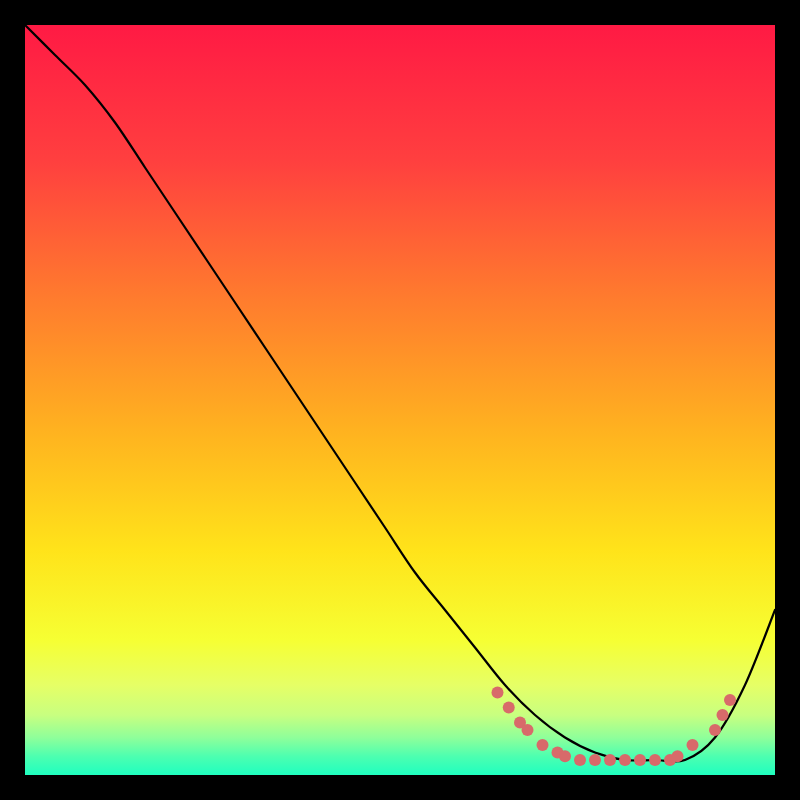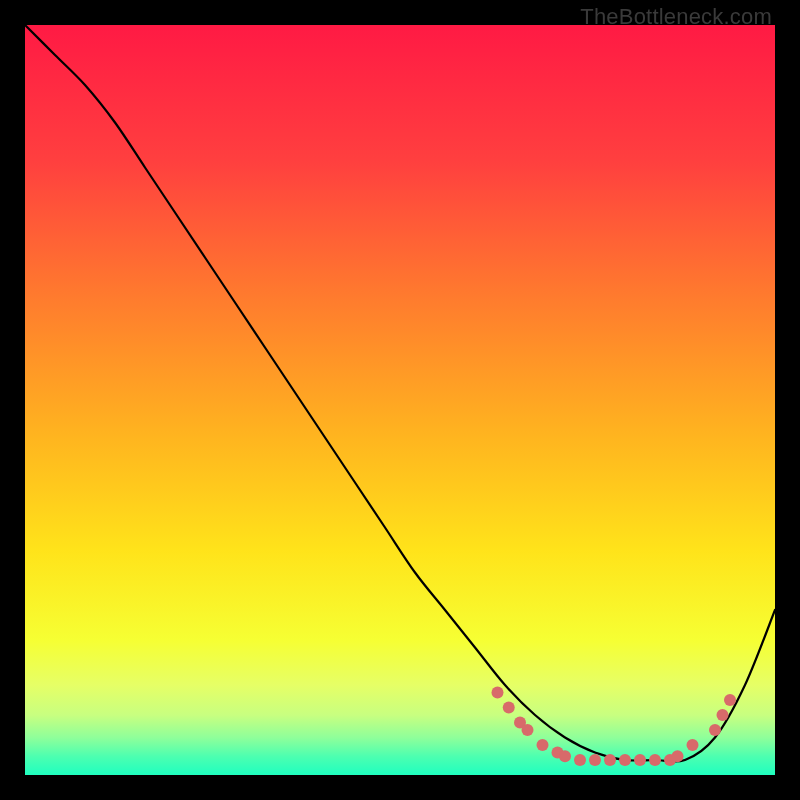--- a/index.html
+++ b/index.html
@@ -41,21 +41,20 @@
     color: #3a3a3a;
     font-size: 22px;
     font-weight: 400;
     letter-spacing: 0.2px;
   }
 </style>
 </head>
 <body>
 
 <div class="stage">
-  <div class="watermark">TheBottleneck.com</div>
 
   <div class="plot">
     <svg class="gradient" viewBox="0 0 750 750" preserveAspectRatio="none">
       <defs>
         <linearGradient id="bg" x1="0" y1="0" x2="0" y2="1">
             <stop offset="0%" stop-color="#ff1a44"></stop>
             <stop offset="18%" stop-color="#ff3f3f"></stop>
             <stop offset="36%" stop-color="#ff7a2e"></stop>
             <stop offset="55.00000000000001%" stop-color="#ffb51f"></stop>
             <stop offset="70%" stop-color="#ffe31a"></stop>

